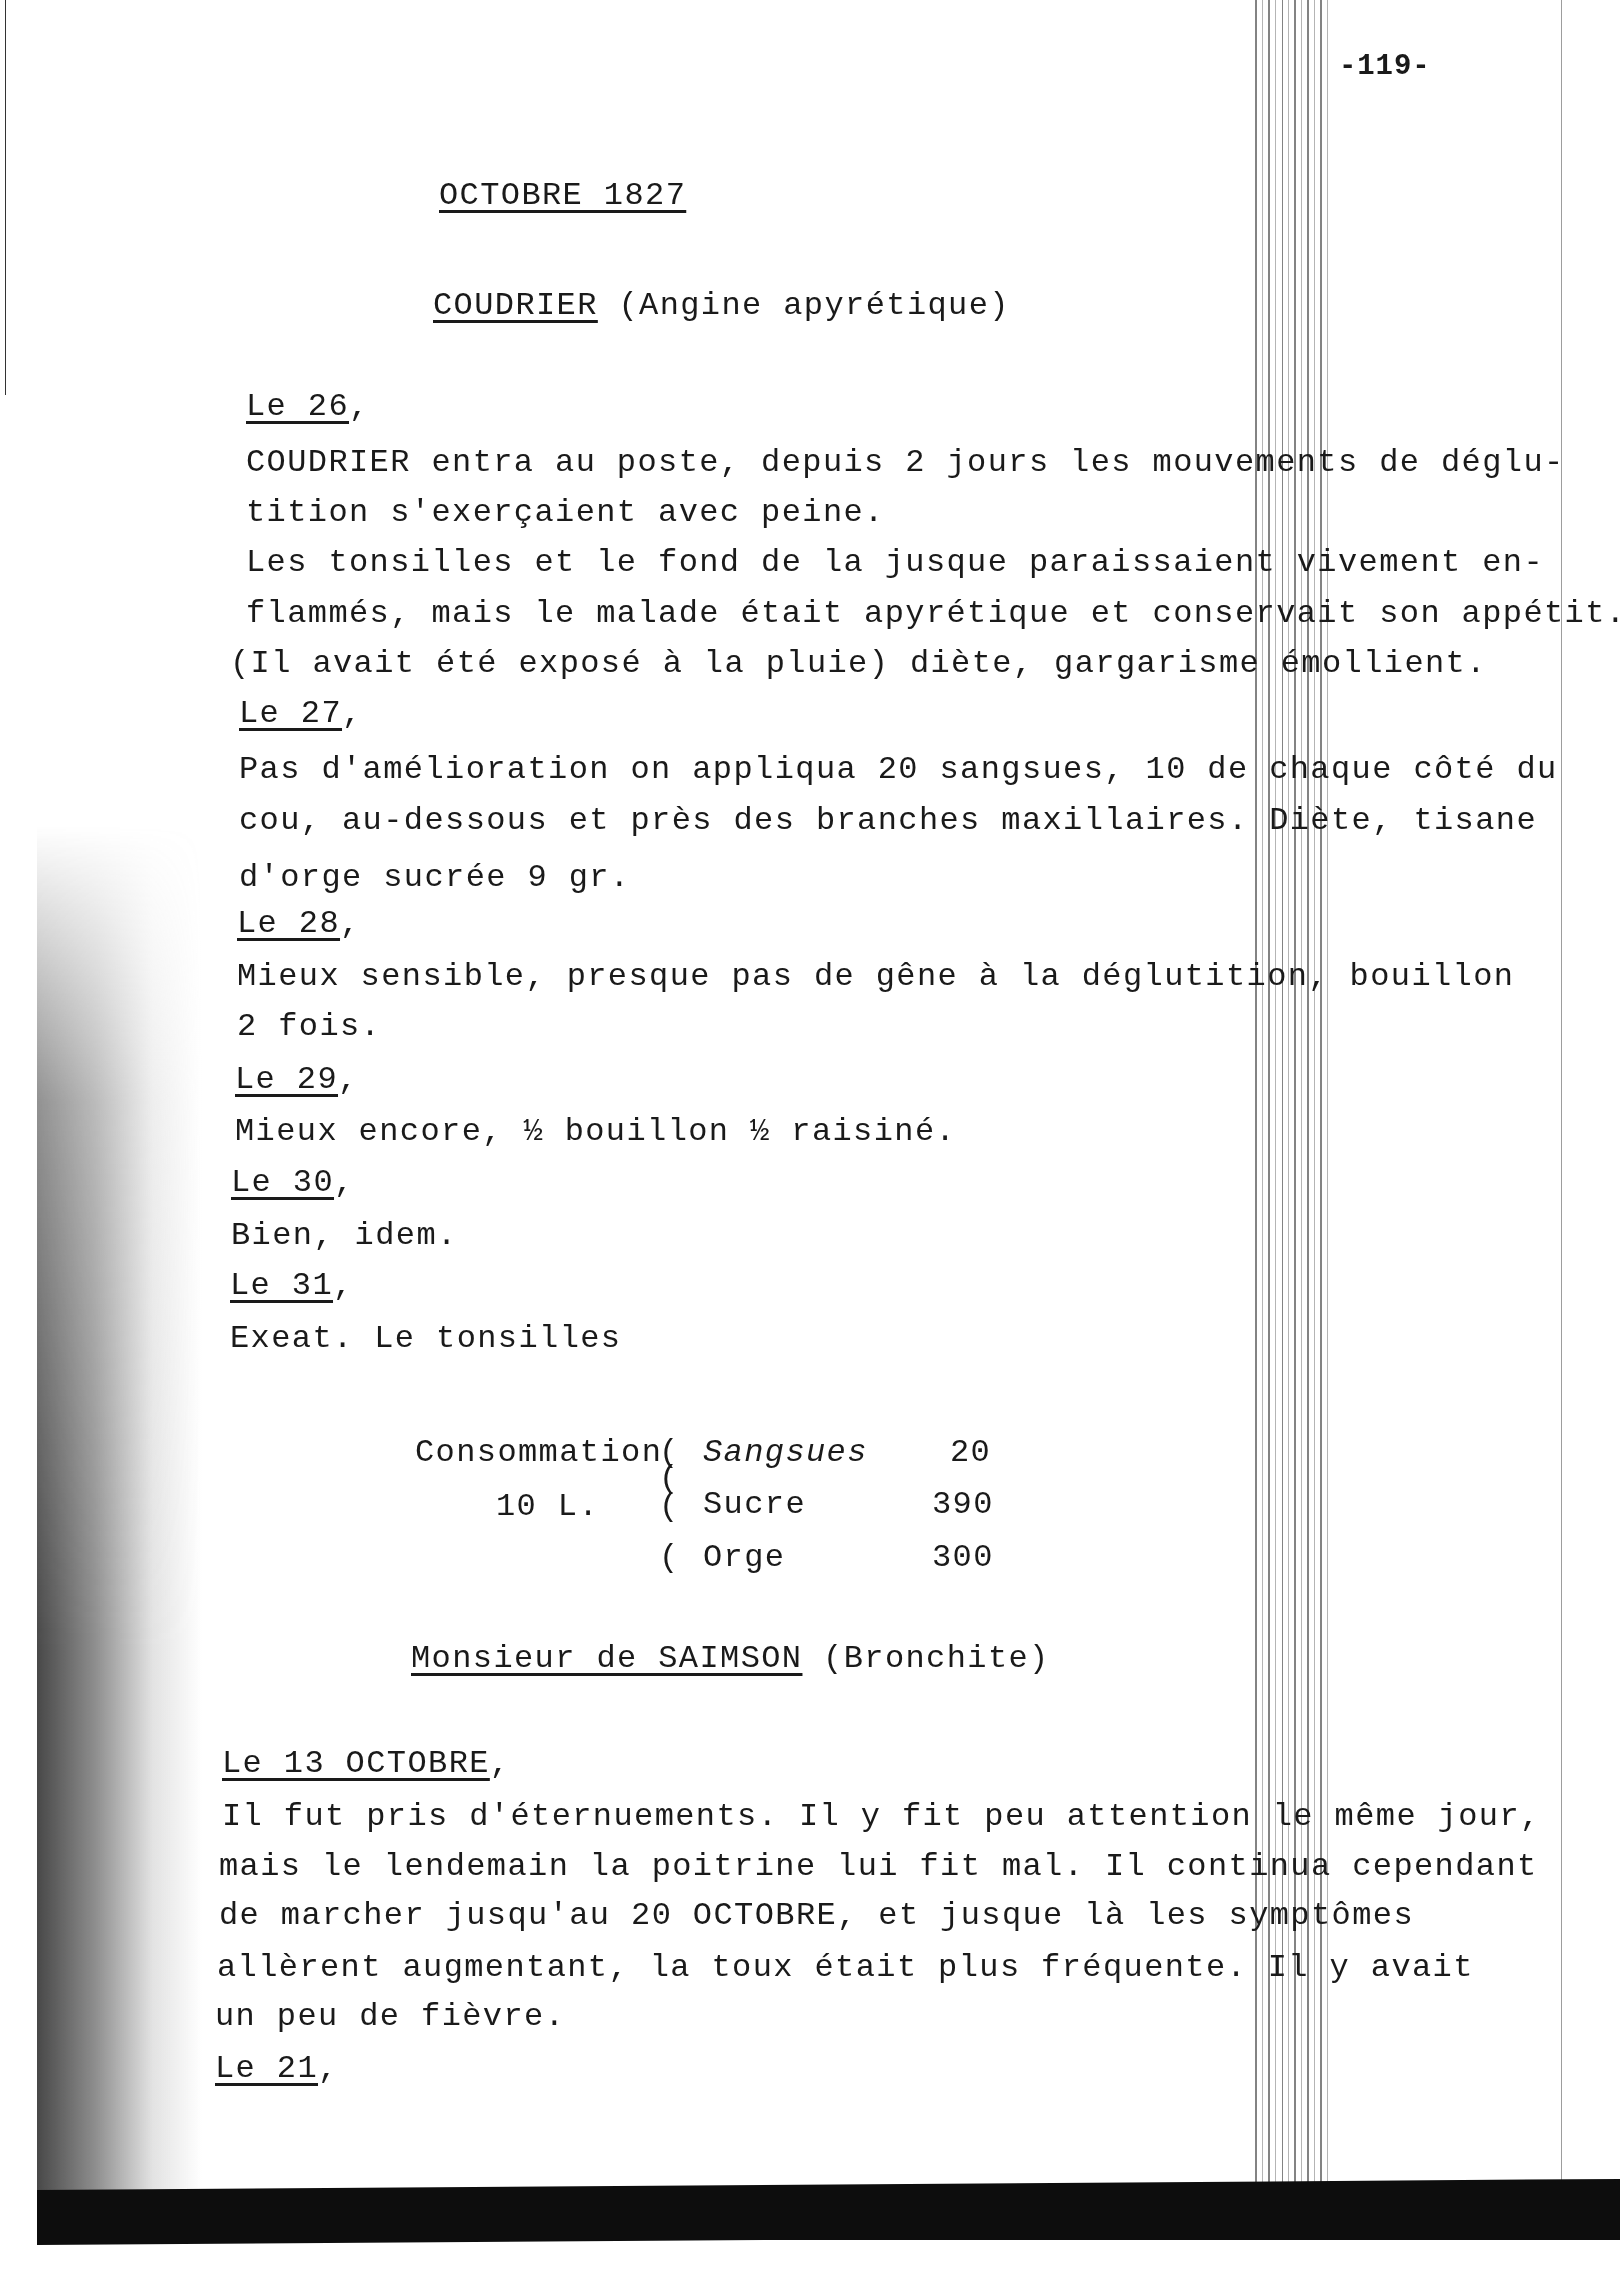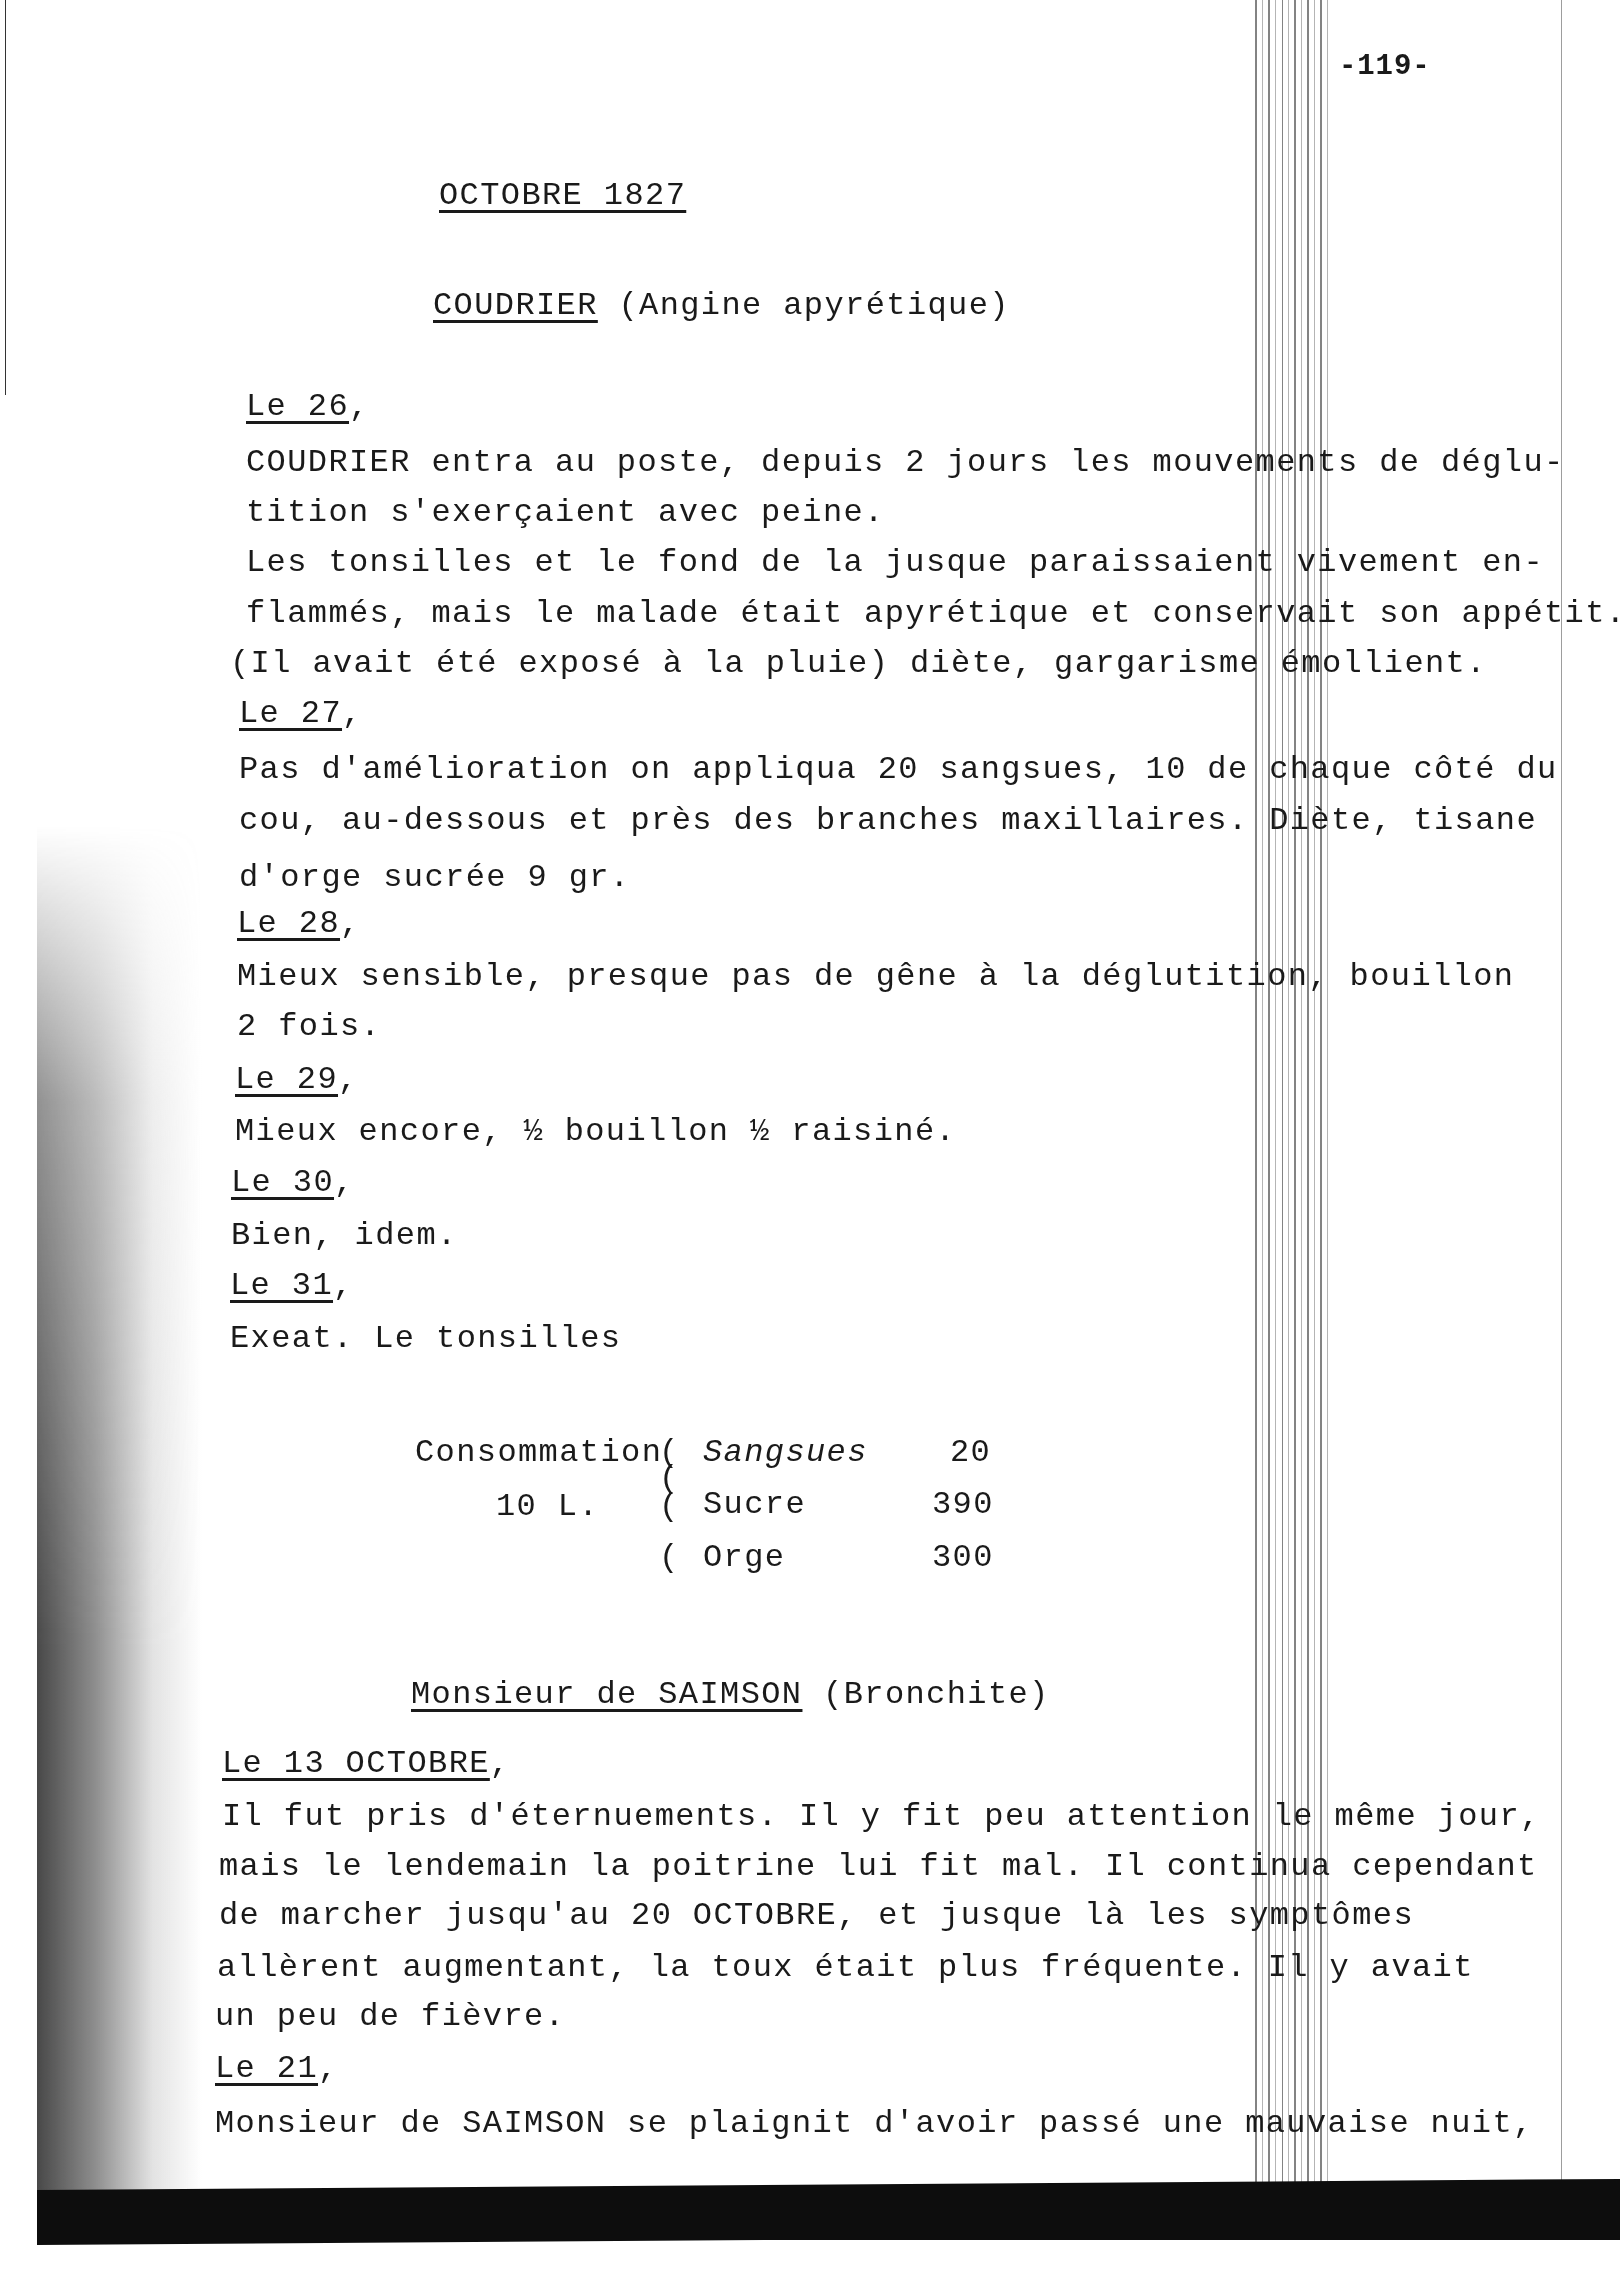--- a/index.html
+++ b/index.html
@@ -134,25 +134,24 @@
   <div class="t" style="left:659px; top:1460px;">(</div>
   <div class="t" style="left:659px; top:1488px;">(</div>
   <div class="t" style="left:659px; top:1539px;">(</div>
   <div class="t" style="left:703px; top:1434px;font-style:italic;">Sangsues</div>
   <div class="t" style="left:950px; top:1434px;">20</div>
   <div class="t" style="left:703px; top:1486px;">Sucre</div>
   <div class="t" style="left:932px; top:1486px;">390</div>
   <div class="t" style="left:703px; top:1539px;">Orge</div>
   <div class="t" style="left:932px; top:1539px;">300</div>
 
-  <div class="t" style="left:411px; top:1640px;margin-top:36px;"><span class="u">Monsieur de SAIMSON</span> <span>(Bronchite)</span></div>
+  <div class="t" style="left:411px; top:1640px;"><span class="u">Monsieur de SAIMSON</span> <span>(Bronchite)</span></div>
 
   <div class="t" style="left:222px; top:1745px;"><span class="u">Le 13 OCTOBRE</span>,</div>
   <div class="t" style="left:222px; top:1798px;">Il fut pris d'éternuements. Il y fit peu attention le même jour,</div>
   <div class="t" style="left:219px; top:1848px;">mais le lendemain la poitrine lui fit mal. Il continua cependant</div>
   <div class="t" style="left:219px; top:1897px;">de marcher jusqu'au 20 OCTOBRE, et jusque là les symptômes</div>
   <div class="t" style="left:217px; top:1949px;">allèrent augmentant, la toux était plus fréquente. Il y avait</div>
   <div class="t" style="left:215px; top:1998px;">un peu de fièvre.</div>
 
   <div class="t" style="left:215px; top:2050px;"><span class="u">Le 21</span>,</div>
-  <div class="t" style="left:215px; top:2105px;">Monsieur de SAIMSON se plaignit d'avoir passé une mauvaise nuit,</div>
 </div>
 
 
 </body></html>

